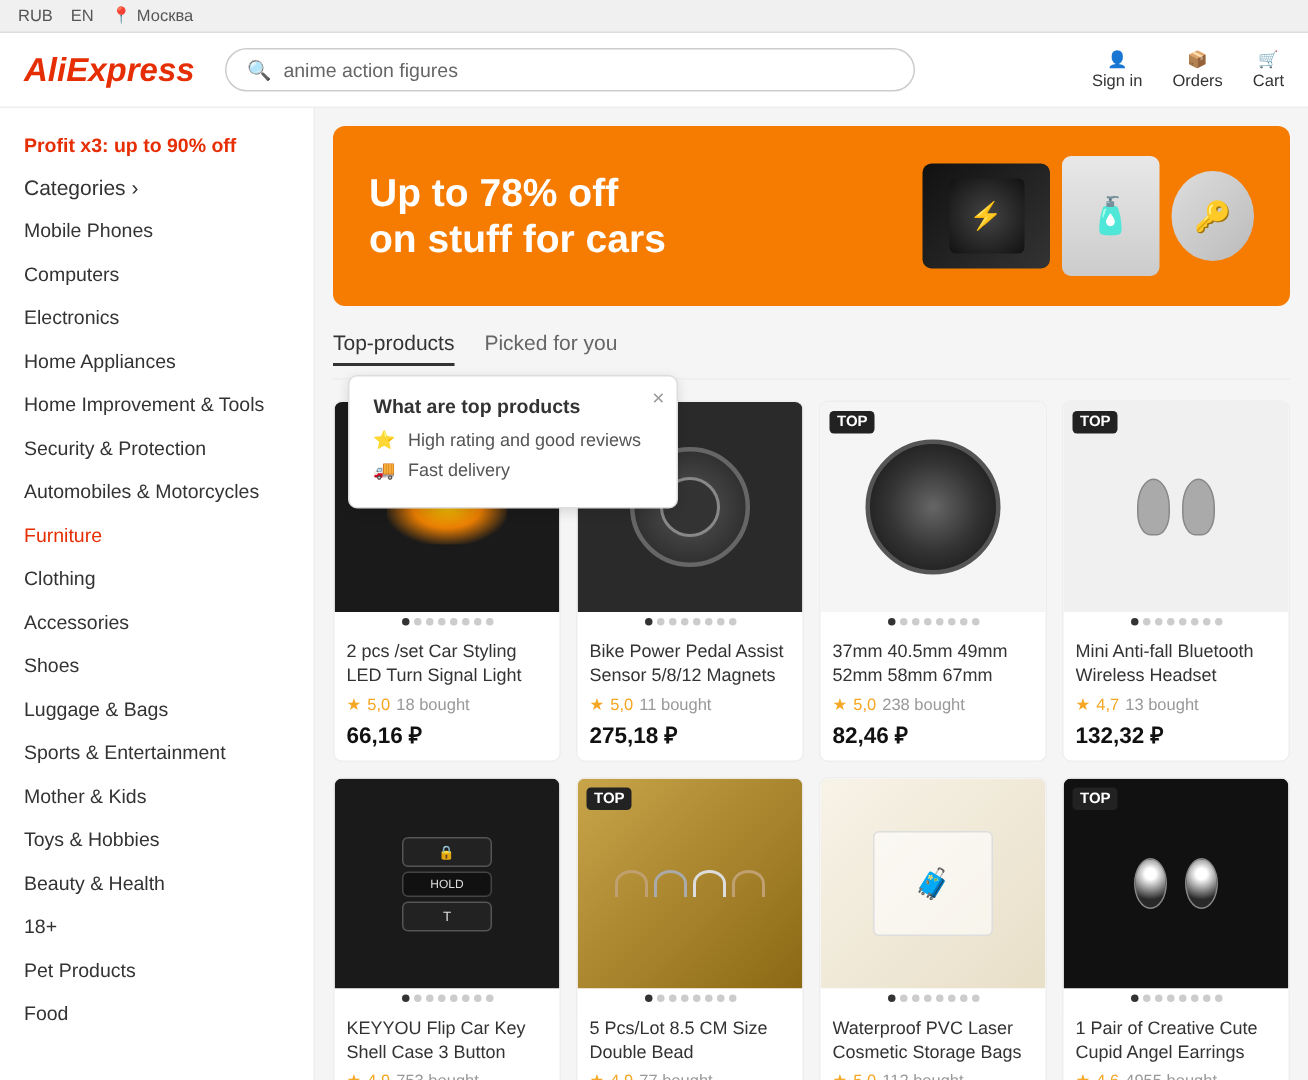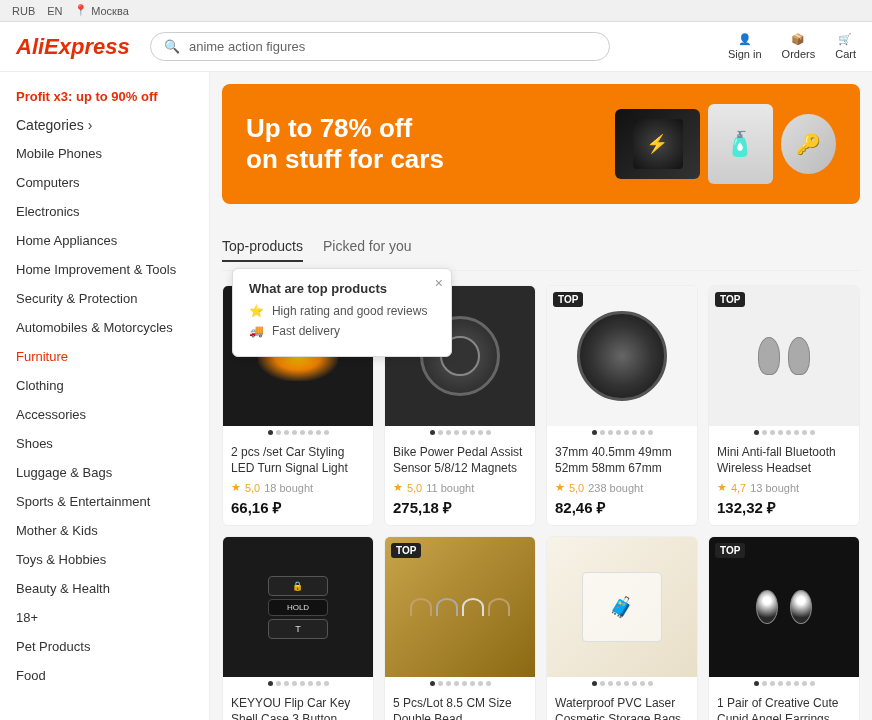--- a/index.html
+++ b/index.html
@@ -87,21 +87,21 @@
     .content { flex: 1; padding: 12px; }
 
     
     .banner {
       background: #f57c00;
       border-radius: 8px;
       padding: 20px 24px;
       display: flex;
       align-items: center;
       justify-content: space-between;
-      margin-bottom: 34px;
+      margin-bottom: 16px;
       overflow: hidden;
       position: relative;
       min-height: 100px;
     }
     .banner-text h2 { font-size: 26px; font-weight: bold; color: #fff; line-height: 1.2; }
     .banner-images { display: flex; gap: 8px; align-items: center; }
 
     
     .tabs { display: flex; gap: 20px; margin-bottom: 14px; border-bottom: 1px solid #eee; padding-bottom: 8px; position: relative; }
     .tab { font-size: 14px; cursor: pointer; padding-bottom: 6px; color: #666; }

